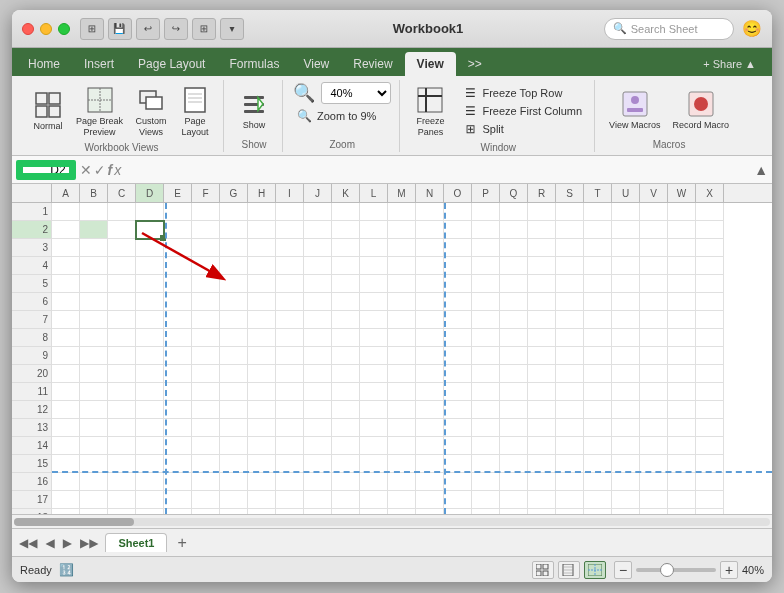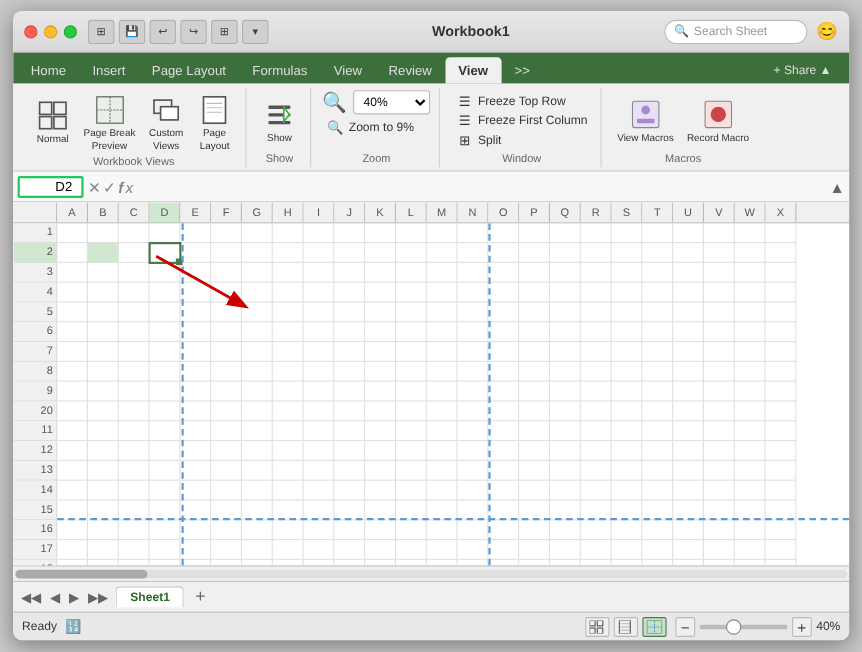--- a/index.html
+++ b/index.html
@@ -180,21 +180,21 @@
       display: flex;
       align-items: center;
       height: 28px;
       background: #f8f8f8;
       border-bottom: 1px solid #c0c0c0;
       padding: 0 4px;
       flex-shrink: 0;
     }
     .cell-ref {
       width: 60px;
-      border: 2px solid #22c55e;
+      border: 7px solid #22c55e;
       border-radius: 2px;
       text-align: center;
       font-size: 12px;
       height: 20px;
       background: white;
       padding-left: 24px;
     }
     .formula-dividers {
       display: flex;
       align-items: center;
@@ -564,20 +564,30 @@
         <div class="ribbon-small-btn">
           <span class="small-icon">🔍</span>
           <span>Zoom to 9%</span>
         </div>
       </div>
       <div class="ribbon-group-label">Zoom</div>
     </div>
 
     <div class="ribbon-group">
       <div class="ribbon-group-content" style="gap:8px;">
+        <div class="ribbon-btn">
+          <div class="ribbon-btn-icon">
+            <svg width="28" height="28" viewBox="0 0 28 28">
+              <rect x="2" y="2" width="24" height="24" fill="none" stroke="#555" stroke-width="1"></rect>
+              <line x1="2" y1="10" x2="26" y2="10" stroke="#333" stroke-width="2"></line>
+              <line x1="10" y1="2" x2="10" y2="26" stroke="#333" stroke-width="2"></line>
+            </svg>
+          </div>
+          <div class="ribbon-btn-label">Freeze<br>Panes</div>
+        </div>
         <div class="ribbon-small-btns">
           <div class="ribbon-small-btn">
             <span class="small-icon">☰</span>
             <span>Freeze Top Row</span>
           </div>
           <div class="ribbon-small-btn">
             <span class="small-icon">☰</span>
             <span>Freeze First Column</span>
           </div>
           <div class="ribbon-small-btn">

